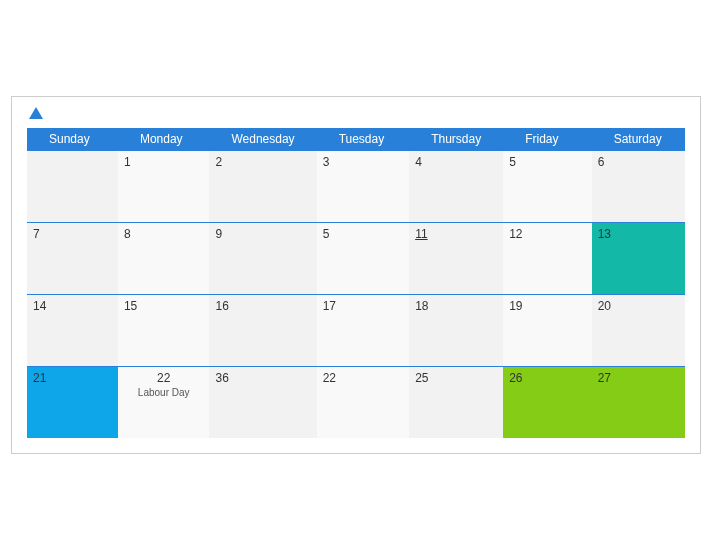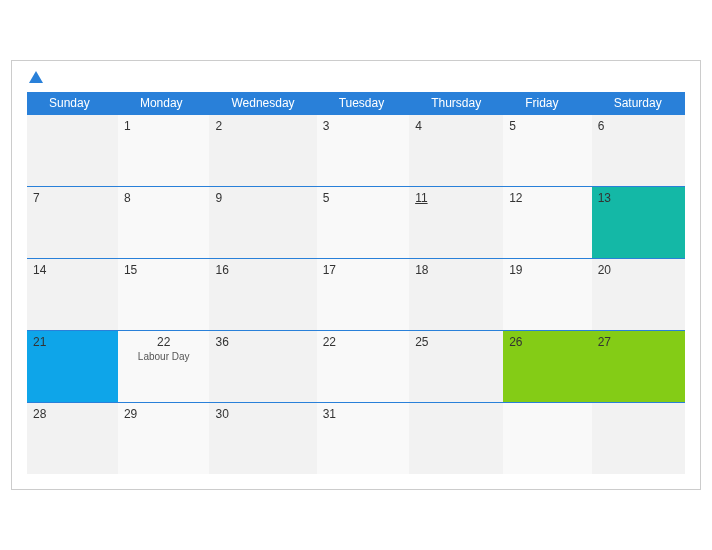--- a/index.html
+++ b/index.html
@@ -218,32 +218,15 @@
           <td style="background: rgb(242, 242, 242);">
             <span class="day-number">25</span>
           </td>
           <td style="background: #84cc16;">
             <span class="day-number">26</span>
           </td>
           <td style="background: #84cc16;">
             <span class="day-number">27</span>
           </td>
         </tr>
-        <tr>
-          <td style="background: rgb(242, 242, 242);">
-            <span class="day-number">28</span>
-          </td>
-          <td style="background: rgb(249, 249, 249);">
-            <span class="day-number">29</span>
-          </td>
-          <td style="background: rgb(242, 242, 242);">
-            <span class="day-number">30</span>
-          </td>
-          <td style="background: rgb(249, 249, 249);">
-            <span class="day-number">31</span>
-          </td>
-          <td style="background: rgb(242, 242, 242);"></td>
-          <td style="background: rgb(249, 249, 249);"></td>
-          <td style="background: rgb(242, 242, 242);"></td>
-        </tr>
       </tbody>
   </table>
 </div>
 
 </body></html>

